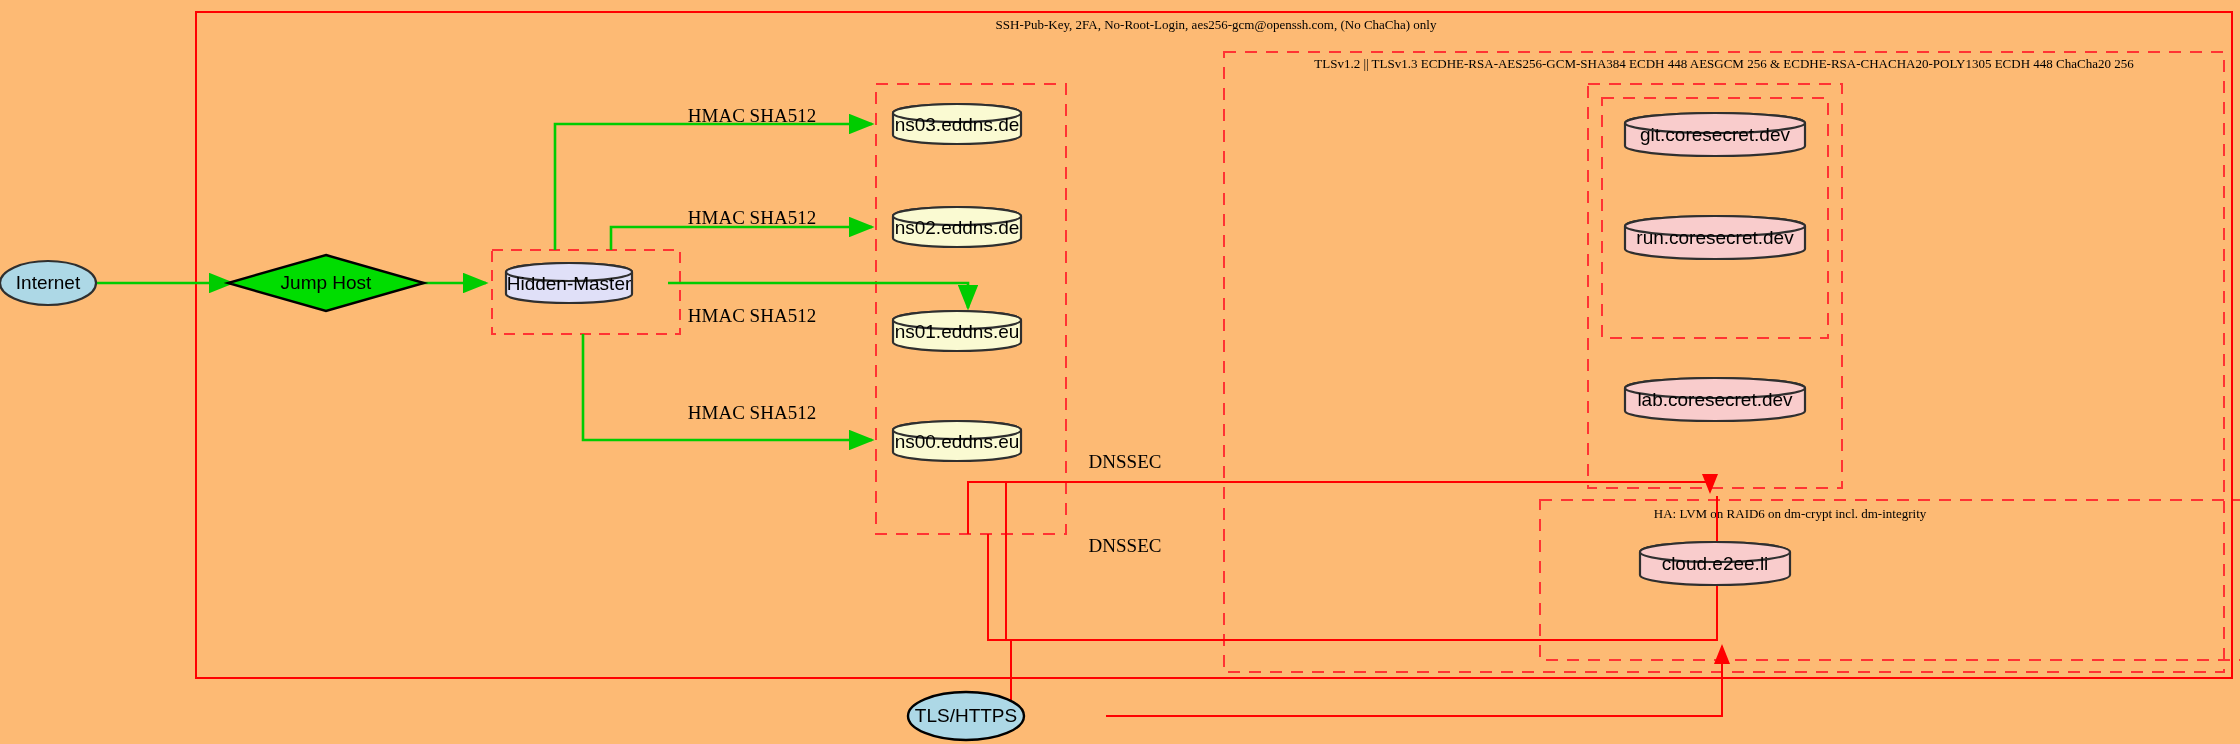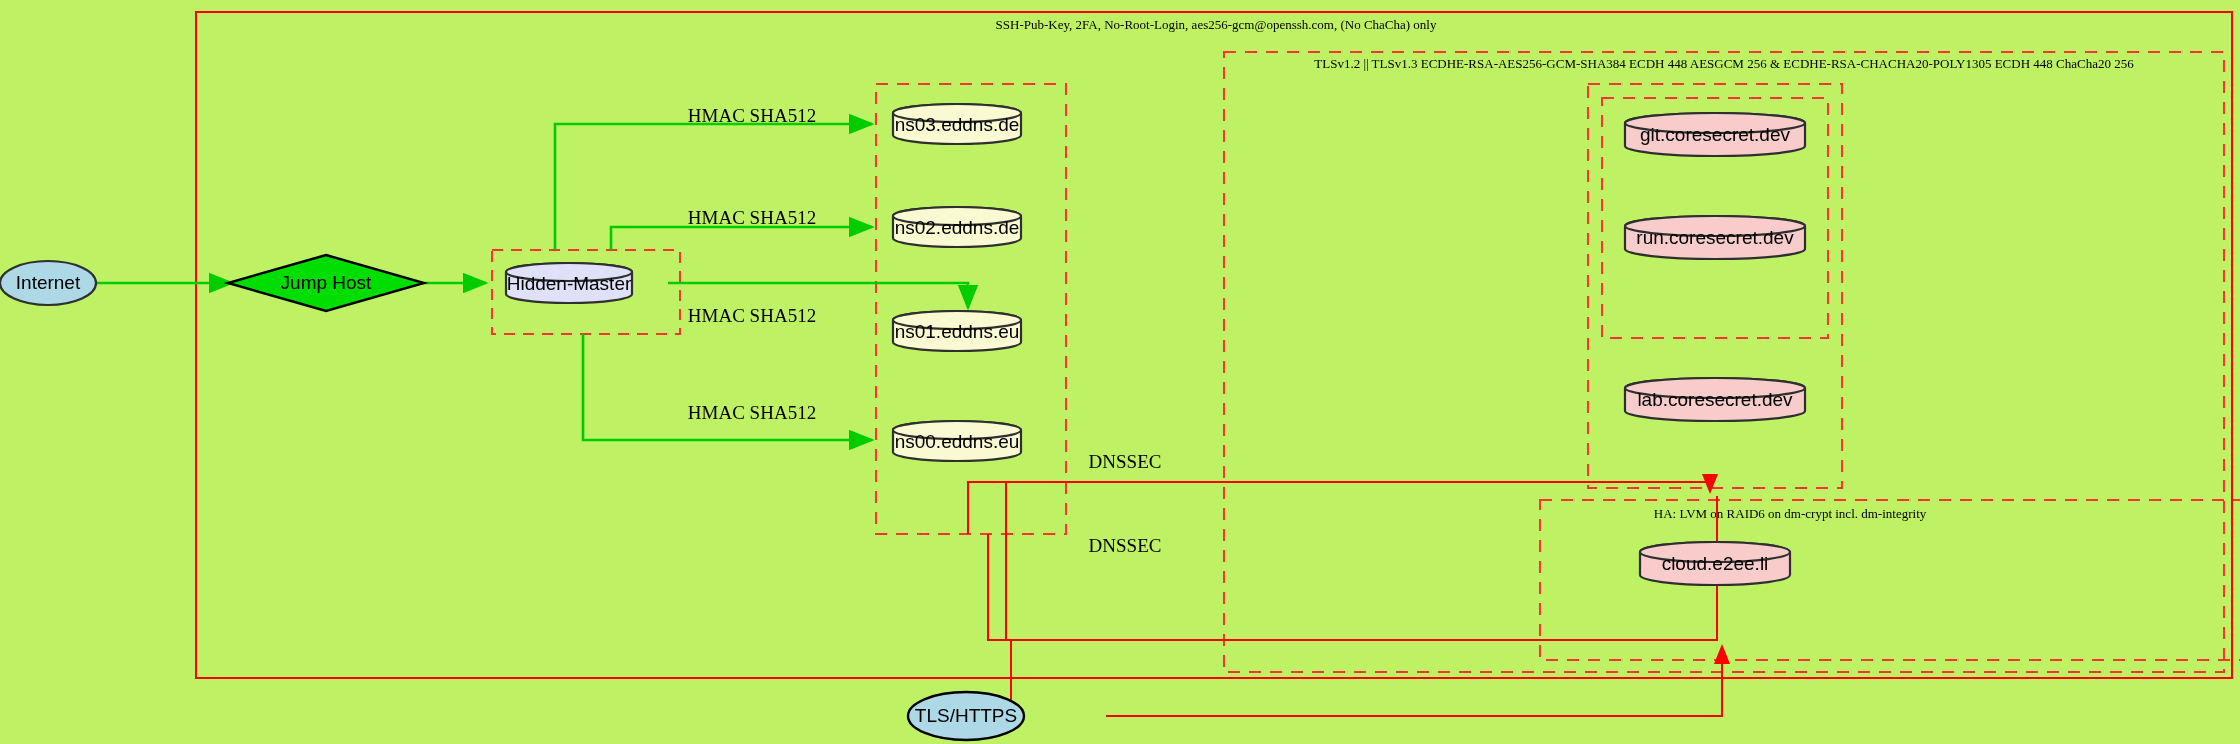--- a/index.html
+++ b/index.html
@@ -1,17 +1,17 @@
 <!DOCTYPE html>
 <html><head>
 <meta charset="utf-8">
 <style>
   html,body{margin:0;padding:0;background:#ffffff;}
   body{font-family:"Liberation Sans",sans-serif;}
-  #stage{position:relative;width:2240px;height:744px;background:#bef264;overflow:hidden;}
+  #stage{position:relative;width:2240px;height:744px;background:#fdba74;overflow:hidden;}
   #svgroot{position:absolute;left:0;top:0;width:2240px;height:744px;}
   .nodetext{font-family:"Liberation Sans",sans-serif;font-size:19px;fill:#000;dominant-baseline:middle;text-anchor:middle;}
   .edgelabel{font-family:"Liberation Serif",serif;font-size:19px;fill:#000;dominant-baseline:middle;text-anchor:middle;}
   .clusterlabel{font-family:"Liberation Serif",serif;font-size:13px;fill:#000;dominant-baseline:middle;text-anchor:middle;}
   .toplabel{font-family:"Liberation Serif",serif;font-size:13px;fill:#000;dominant-baseline:middle;text-anchor:middle;}
 </style>
 </head>
 <body>
 
 <div id="stage">

